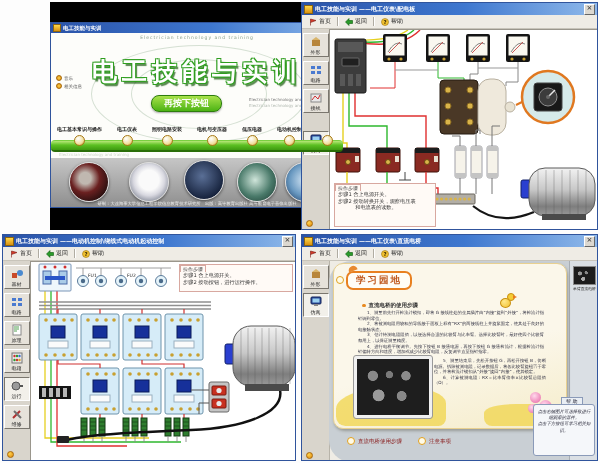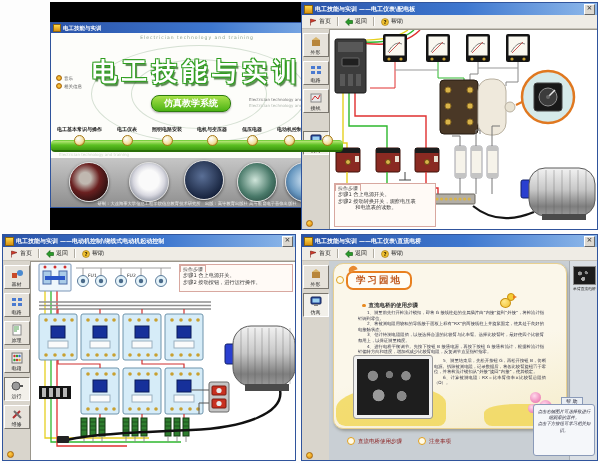--- a/index.html
+++ b/index.html
@@ -39,21 +39,21 @@
   .photo-band{background:linear-gradient(#c6c6c6,#8e8e8e);}
   .photo{position:absolute;width:38px;height:38px;border-radius:50%;border:1px solid #ddd;box-shadow:0 1px 3px rgba(0,0,0,.5);}
   .p1{background:radial-gradient(circle at 40% 40%,#c0b8b0 0 18%,#6a2020 45%,#180c0c 85%);}
   .p2{background:radial-gradient(circle at 50% 45%,#fafafa 0 35%,#d8d8e0 55%,#586070 95%);}
   .p3{background:radial-gradient(circle at 45% 40%,#5a6f96,#14203a 75%);}
   .p4{background:radial-gradient(circle at 45% 45%,#cfe5da,#4a7a6a 55%,#22443a 90%);}
   .p5{background:radial-gradient(circle at 50% 45%,#d7e8f6,#6898c0 55%,#2a4a70 90%);}
   .credit{font-size:4.3px;color:#ececec;text-align:center;white-space:nowrap;}
   .map-ellipse{border:1px solid rgba(110,150,110,.28);border-radius:50%;}
   
-  .br-main{background:#c9cfd4;}
+  .br-main{background:#c9cfd4;border-radius:22px;}
   .card{background:linear-gradient(165deg,#fbf7ea 55%,#f5ecca);border:1px solid #e8d090;border-radius:10px;box-shadow:1px 2px 3px rgba(60,60,40,.35);}
   .card-yellow{background:#f0d44a;border-radius:60% 45% 8px 10px;opacity:.75;}
   .bubble{background:#fffdf6;border:2px solid #e88020;border-radius:7px;padding:1px 8px;font-size:9.5px;font-weight:bold;letter-spacing:2px;color:#c05a20;white-space:nowrap;}
   .bubble-leaf{width:9px;height:5px;background:#e88a30;border-radius:5px 5px 0 0;transform:rotate(-20deg);}
   .ring{width:6px;height:6px;border:1.5px solid #e0a020;border-radius:50%;background:#fffbe8;flex:0 0 auto;}
   .study-title{font-size:5.5px;font-weight:bold;color:#333;white-space:nowrap;}
   .orange-dot{width:3.5px;height:3.5px;border-radius:50%;background:#e88a20;flex:0 0 auto;}
   .study-p{font-size:4.3px;line-height:5.6px;color:#334;text-align:justify;text-indent:9px;margin:0;}
   .bridge-img{background:
       radial-gradient(circle at 22% 30%,#8a8a8a 0 7%,transparent 8%),
@@ -98,21 +98,21 @@
         <div class="a" style="left:5px;top:42px;display:flex;flex-direction:column;gap:2px;">
           <div class="tl-link">
               <span class="dot-ico"></span>
               <span>音乐</span>
             </div>
           <div class="tl-link">
               <span class="dot-ico"></span>
               <span>相关信息</span>
             </div>
         </div>
-        <div class="a green-pill" style="left:100px;top:62px;">仿真教学系统</div>
+        <div class="a green-pill" style="left:100px;top:62px;">再按下按钮</div>
         <div class="a" style="left:198px;top:64px;font-size:4px;color:#777;white-space:nowrap;">Electrician  technology  and  training</div>
         <div class="a" style="left:198px;top:70px;font-size:4px;color:#b0b8b0;white-space:nowrap;">Electrician  technology  and  training</div>
         <div class="a menu-row" style="left:0;top:93px;width:292px;">
           <div class="menu-cell">
               <span class="menu-lbl">电工基本常识与操作</span>
               <span class="menu-dot"></span>
             </div>
           <div class="menu-cell">
               <span class="menu-lbl">电工仪表</span>
               <span class="menu-dot"></span>

